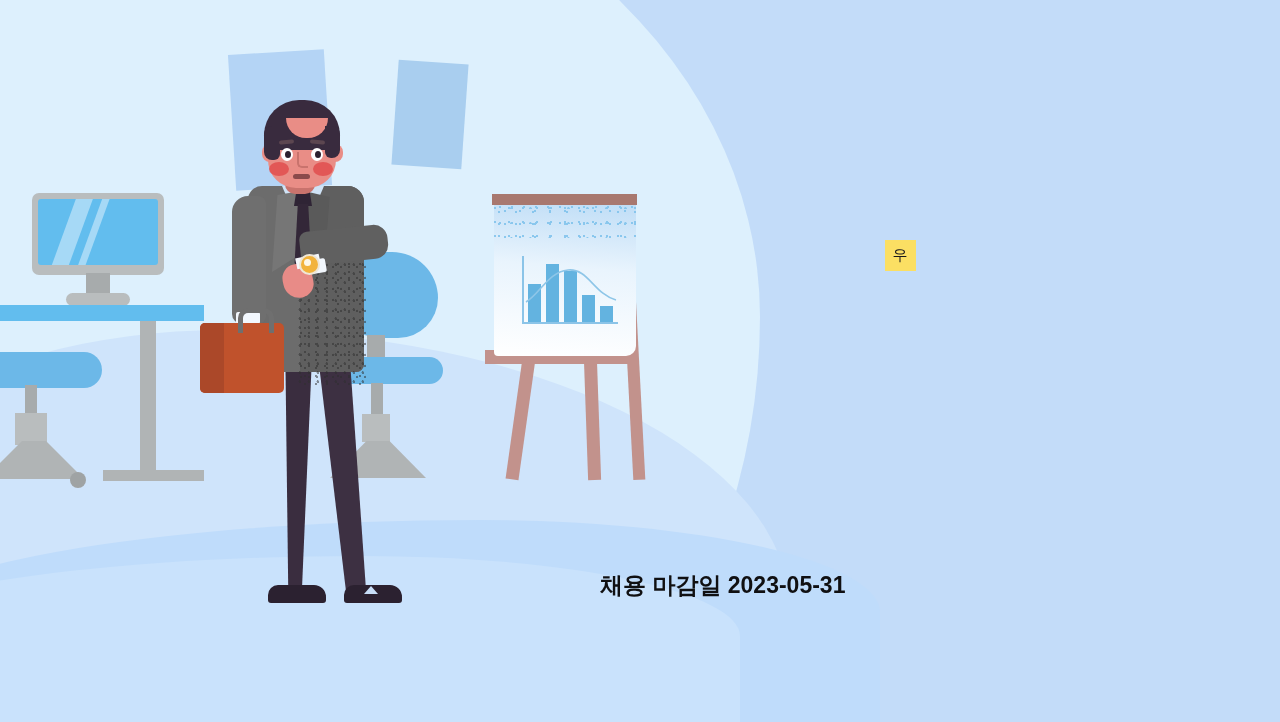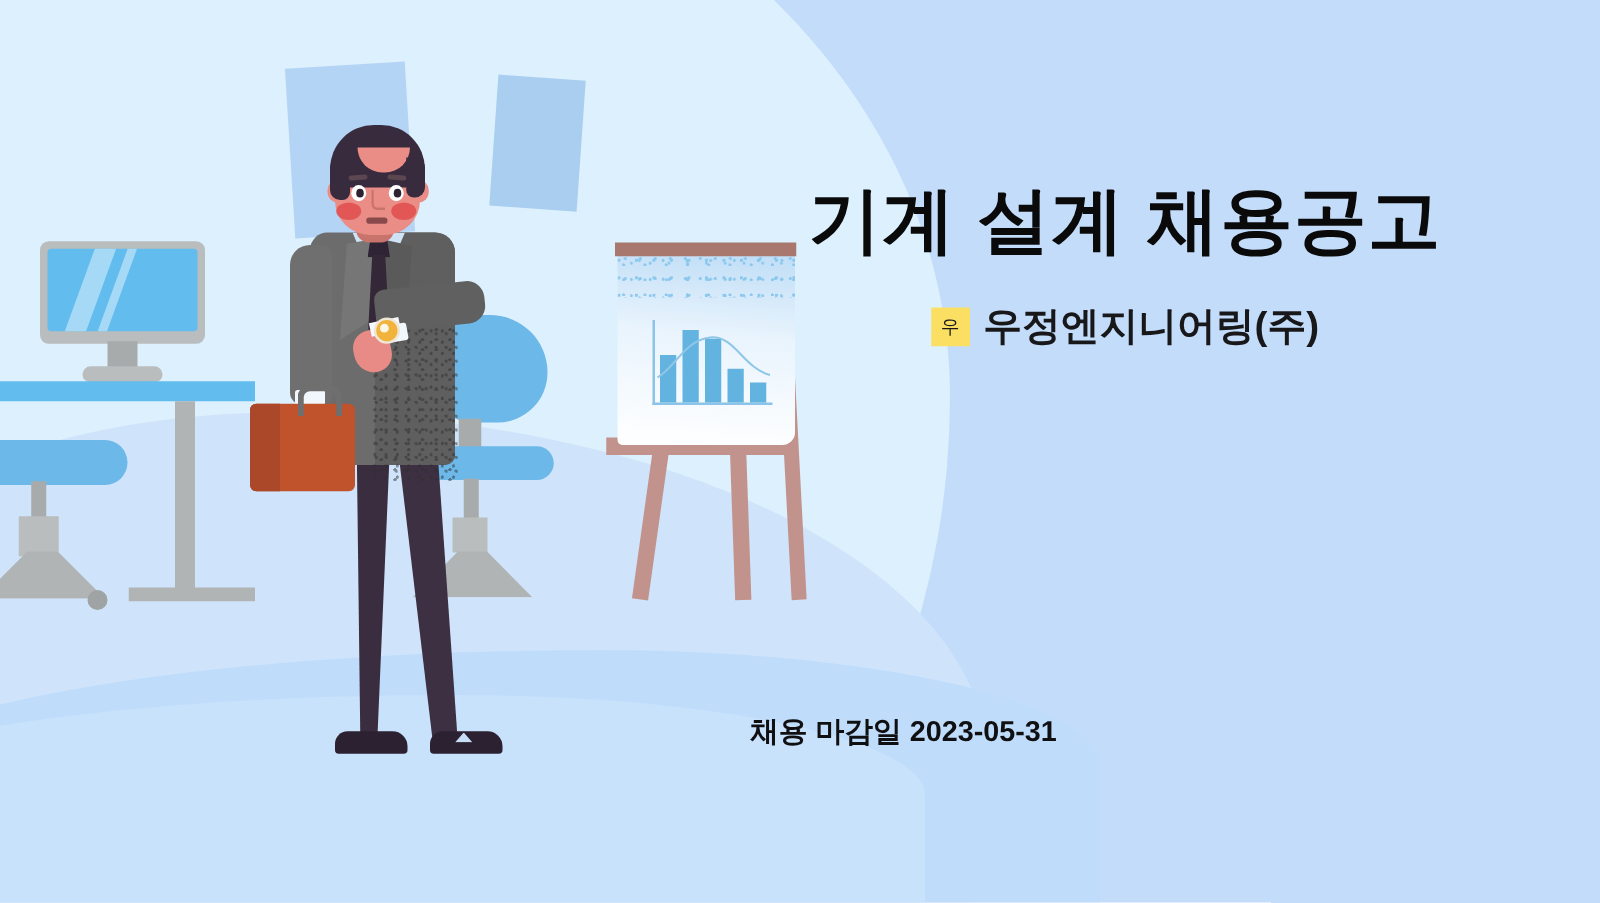--- a/index.html
+++ b/index.html
@@ -745,22 +745,20 @@
     <div class="eye eye-l"></div>
     <div class="eye eye-r"></div>
     <div class="pupil pupil-l"></div>
     <div class="pupil pupil-r"></div>
     <div class="blush blush-l"></div>
     <div class="blush blush-r"></div>
     <div class="nose"></div>
     <div class="mouth"></div>
   </div>
 
-  <div class="title">기계 설계 채용공고</div>
 
   <div class="company-row">
     <div class="company-badge">우</div>
-    <div class="company-name">우정엔지니어링(주)</div>
   </div>
 
   <div class="deadline">채용 마감일  2023-05-31</div>
 
 </div>
 
 </body></html>

